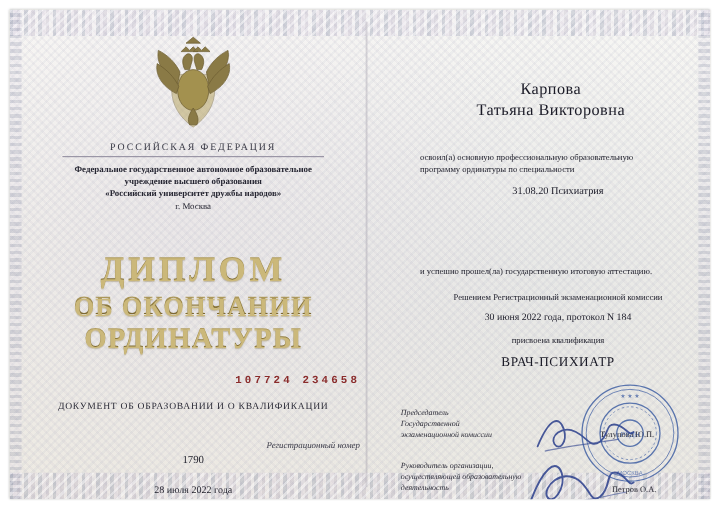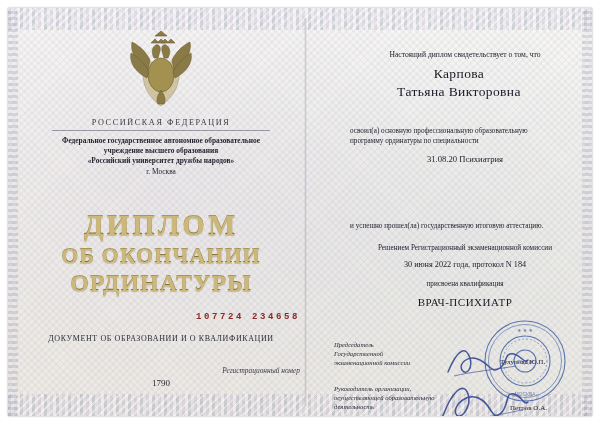--- a/index.html
+++ b/index.html
@@ -388,24 +388,24 @@
         <div class="title-line l1">ДИПЛОМ</div>
         <div class="title-line l2">ОБ ОКОНЧАНИИ</div>
         <div class="title-line l3">ОРДИНАТУРЫ</div>
       </div>
 
       <div class="serial">107724 234658</div>
       <div class="doc-sub">ДОКУМЕНТ ОБ ОБРАЗОВАНИИ И О КВАЛИФИКАЦИИ</div>
 
       <div class="reg-label">Регистрационный номер</div>
       <div class="reg-number">1790</div>
+      <div class="date-value">28 июля 2022 года</div>
     </div>
 
     <div class="right-page">
-      <div class="r-text r-lead">Настоящий диплом свидетельствует о том, что</div>
       <div class="r-text holder-name">Карпова</div>
       <div class="r-text holder-patronymic">Татьяна Викторовна</div>
 
       <div class="r-text mastered">
         <div>освоил(а) основную профессиональную образовательную</div>
         <div>программу ординатуры по специальности</div>
       </div>
 
       <div class="r-text program-code">31.08.20 Психиатрия</div>
       <div class="r-text passed">и успешно прошел(ла) государственную итоговую аттестацию.</div>

